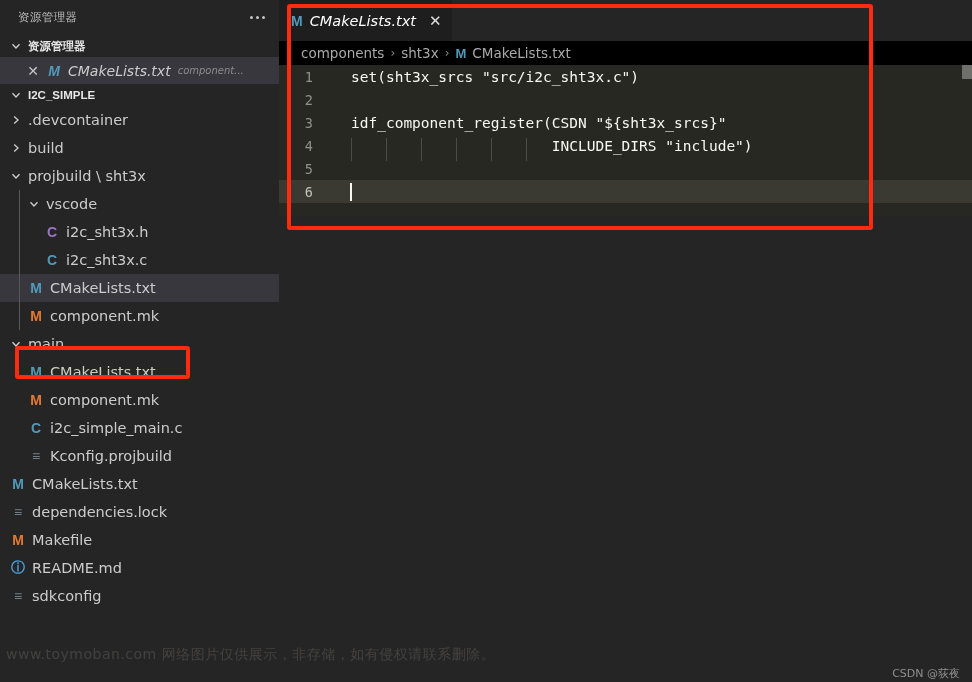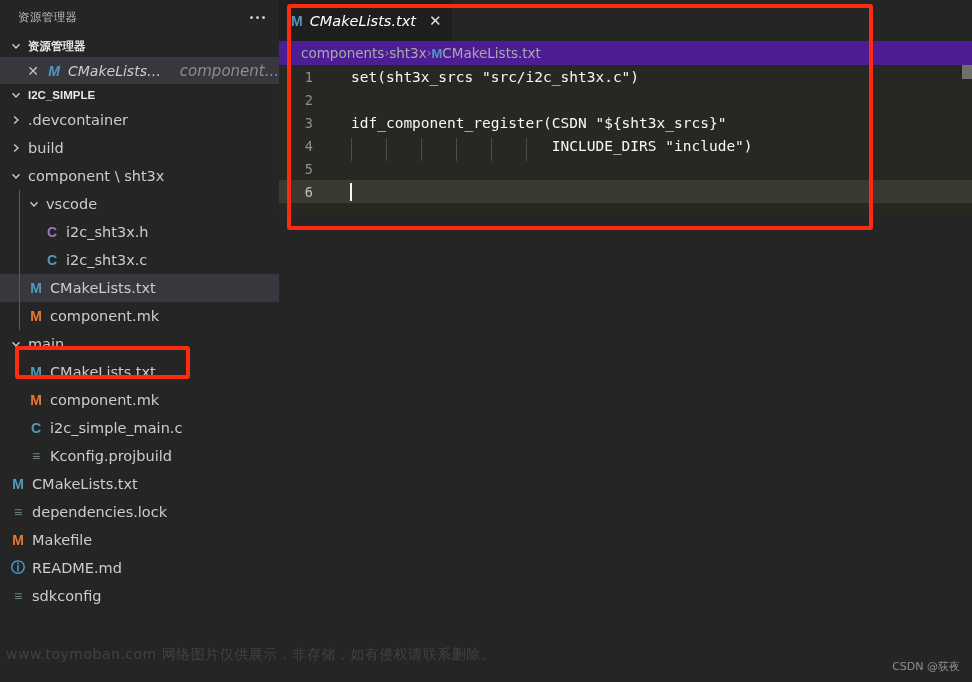--- a/index.html
+++ b/index.html
@@ -91,22 +91,22 @@
   .row.open-editor {
     background: #37373d;
     height: 27px;
     font-style: italic;
     font-size: 14px;
   }
   .row.selected { background: #37373d; }
   .row .label { overflow: hidden; text-overflow: ellipsis; }
   .row .desc {
     color: #8c8c8c;
-    font-size: 15px;
-    margin-left: 18px;
+    font-size: 10px;
+    margin-left: 7px;
     font-style: italic;
   }
   .ind { display: inline-block; flex: none; }
 
   .fico {
     width: 20px; flex: none;
     display: inline-flex; align-items: center; justify-content: center;
     font-size: 14px; font-weight: bold;
     font-family: "Liberation Sans", sans-serif;
     margin-right: 4px;
@@ -156,25 +156,25 @@
     font-style: italic;
     cursor: pointer;
     gap: 7px;
     font-family: "DejaVu Sans", sans-serif;
   }
   .tab .tico { font-style: normal; font-weight: bold; color: #519aba; font-size: 14px; font-family:"Liberation Sans",sans-serif; }
   .tab .tclose { font-style: normal; color: #e0e0e0; font-size: 15px; margin-left: 6px; }
 
   .breadcrumb {
     height: 24px;
-    background: #4c1d95;
+    background: #000000;
     display: flex;
     align-items: center;
     padding-left: 22px;
-    gap: 0;
+    gap: 6px;
     font-size: 13.5px;
     color: #a9a9a9;
     flex: none;
     font-family: "DejaVu Sans", sans-serif;
   }
   .breadcrumb .seg { cursor: pointer; }
   .breadcrumb .sep { color: #8a8a8a; font-size: 12px; }
   .breadcrumb .bico { color: #519aba; font-weight: bold; font-size: 13px; font-family:"Liberation Sans",sans-serif; }
 
   .codewrap {
@@ -239,21 +239,21 @@
     border-radius: 3px;
     pointer-events: none;
     z-index: 40;
   }
   #redbox-editor { left: 287px; top: 4px; width: 586px; height: 226px; }
   #redbox-sidebar { left: 15px; top: 346px; width: 175px; height: 33px; }
 
   
   .wm-csdn {
     position: absolute;
-    right: 12px; bottom: 8px;
+    right: 12px; bottom: 1px;
     font-size: 11px;
     color: #8f8f8f;
     z-index: 50;
     font-family: "DejaVu Sans", sans-serif;
   }
   .wm-faint {
     position: absolute;
     left: 6px; bottom: 18px;
     font-size: 14px;
     color: rgba(200,195,180,0.18);
@@ -327,21 +327,21 @@
           <span class="label">build</span>
         </div>
         <div class="row">
           <span class="ind" style="width: 8px;"></span>
           <span class="chev">
             <svg width="12" height="12" viewBox="0 0 12 12">
               <path d="M2.5 4.2 L6 8 L9.5 4.2" stroke="#cfcfcf" stroke-width="1.3" fill="none"></path>
             </svg>
           </span>
           <span class="ind" style="width: 4px;"></span>
-          <span class="label">component \ sht3x</span>
+          <span class="label">projbuild \ sht3x</span>
         </div>
         <div class="row">
           <span class="tree-guide" style="left: 19px;"></span>
           <span class="ind" style="width: 26px;"></span>
           <span class="chev">
             <svg width="12" height="12" viewBox="0 0 12 12">
               <path d="M2.5 4.2 L6 8 L9.5 4.2" stroke="#cfcfcf" stroke-width="1.3" fill="none"></path>
             </svg>
           </span>
           <span class="ind" style="width: 4px;"></span>

